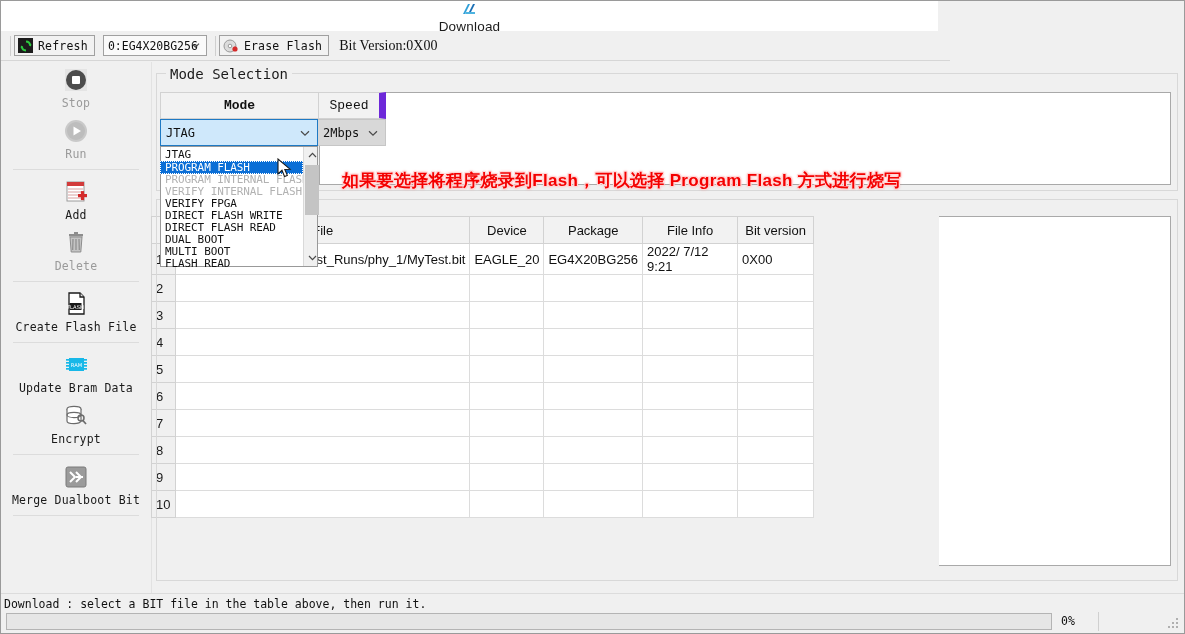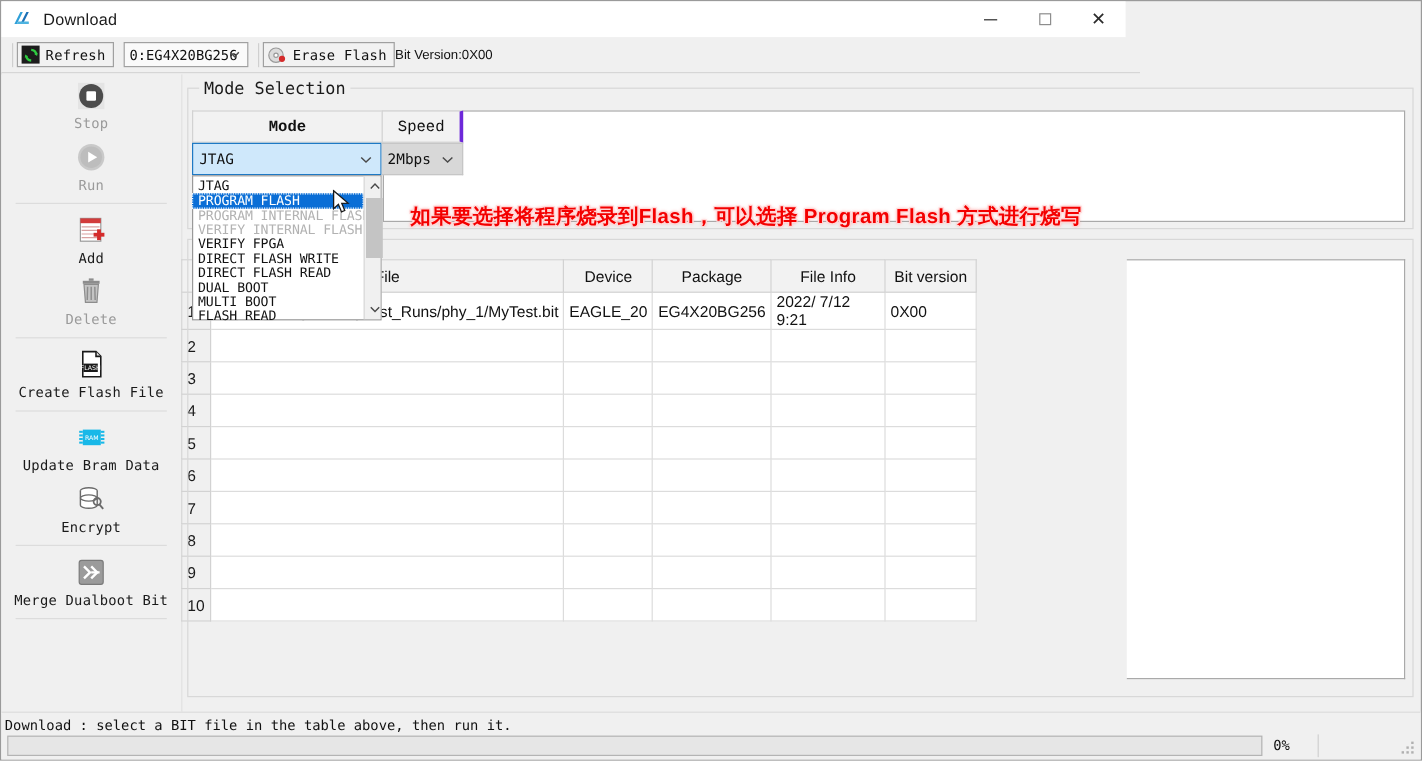--- a/index.html
+++ b/index.html
@@ -16,21 +16,21 @@
     background: #f0f0f0;
     border: 1px solid #9a9a9a;
     overflow: hidden;
   }
 
   
   .titlebar {
     position: absolute; left: 0; top: 0;
     width: 937px; height: 30px;
     background: #ffffff;
-    display: flex; align-items: center;
+    display: flex; align-items: center; flex-direction: column;
   }
   .title-icon {
     width: 18px; height: 18px; margin-left: 9px; margin-right: 8px;
     position: relative; flex: none;
   }
   .title-text {
     font-family: "Liberation Sans", sans-serif;
     font-size: 13.5px; color: #1b1b1b;
     letter-spacing: .2px;
   }
@@ -73,22 +73,23 @@
     font-family: "DejaVu Sans Mono", monospace;
     font-size: 11.5px; color: #111;
     padding-left: 4px;
     position: relative;
   }
   .tb-combo .chev {
     position: absolute; right: 6px; top: 50%;
     transform: translateY(-60%);
   }
   .tb-text {
-    font-family: Liberation Sans, sans-serif;
-    font-size: 11px; color: #111;
+    margin-left: 10px;
+    font-family: Liberation Serif, serif;
+    font-size: 14px; color: #111;
   }
   .icon-refresh {
     width: 15px; height: 15px; background: #1c1c1c;
     display: flex; align-items: center; justify-content: center;
     flex: none;
   }
   .icon-erase {
     width: 16px; height: 15px; flex: none;
     display: flex; align-items: center; justify-content: center;
   }
@@ -137,21 +138,21 @@
     display: flex; height: 27px;
   }
   .mh-cell {
     background: #f2f2f2;
     border: 1px solid #d2d2d2;
     border-right: none;
     display: flex; align-items: center; justify-content: center;
     font-family: Liberation Mono, monospace;
     font-size: 13px; color: #111;
   }
-  .mh-cell.last { border-right: 3px solid #6d28d9; }
+  .mh-cell.last { border-right: 7px solid #6d28d9; }
   .mh-mode { width: 158px; font-weight: bold; }
   .mh-speed { width: 68px; }
 
   .mode-row { position: absolute; left: 159px; top: 118px; display: flex; }
   .combo-mode {
     width: 158px; height: 27px;
     border: 1px solid #1e79c4;
     background: #cfe8fb;
     display: flex; align-items: center;
     padding-left: 5px; position: relative;

